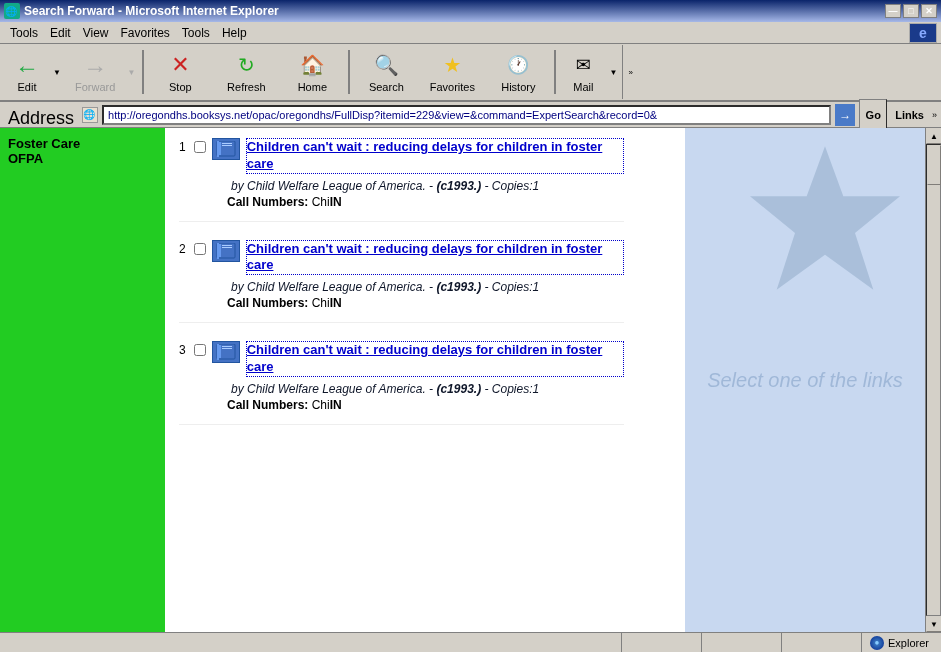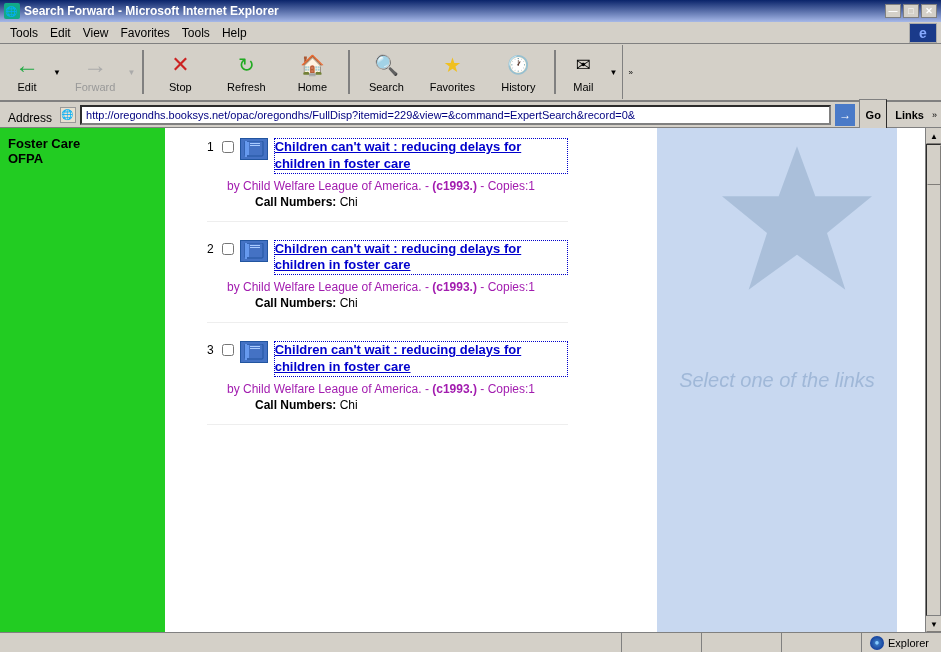--- a/index.html
+++ b/index.html
@@ -105,21 +105,21 @@
     
     .address-bar {
       background: #d4d0c8;
       height: 26px;
       display: flex;
       align-items: center;
       padding: 2px 4px;
       border-bottom: 1px solid #808080;
       gap: 4px;
     }
-    .address-label { font-size: 12px; padding: 0 4px; margin-top: 7px; }
+    .address-label { font-size: 18px; padding: 0 4px; margin-top: 7px; }
     .address-icon { width: 16px; height: 16px; background: #e8e0d0; border: 1px solid #999; display: flex; align-items: center; justify-content: center; font-size: 10px; }
     .address-input {
       flex: 1;
       height: 20px;
       border: 2px inset #808080;
       background: white;
       font-size: 11px;
       padding: 1px 4px;
       color: #000080;
     }
@@ -151,21 +151,20 @@
       color: white;
       font-weight: bold;
       cursor: pointer;
     }
 
     
     .content-area {
       display: flex;
       height: calc(652px - 22px - 22px - 58px - 26px - 20px);
       background: white;
-      gap: 28px;
     }
 
     
     .left-panel {
       width: 165px;
       background: #22cc22;
       padding: 8px;
       color: black;
       font-weight: bold;
       font-size: 13px;
@@ -268,29 +267,29 @@
       color: #0000cc;
       font-weight: bold;
       font-size: 13px;
       text-decoration: underline;
       cursor: pointer;
       border: 1px dotted #0000cc;
       line-height: 1.3;
     }
     .result-meta {
       font-size: 12px;
-      color: #a21caf;
-      margin-left: 20px;
+      color: #0f172a;
+      margin-left: 52px;
       line-height: 1.4;
+      font-style: italic;
     }
     .result-callnum {
       font-size: 12px;
       margin-left: 48px;
       display: flex;
-      justify-content: space-between;
       width: 460px;
       max-width: 100%;
     }
 
     
     .status-bar {
       height: 20px;
       background: #d4d0c8;
       border-top: 1px solid #808080;
       display: flex;

